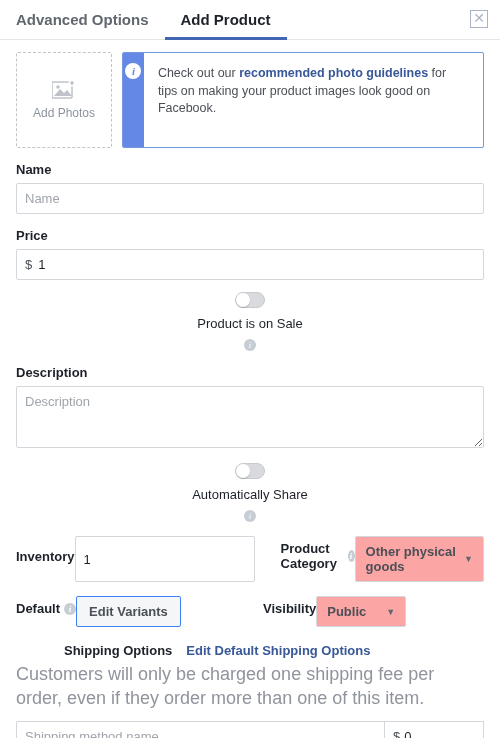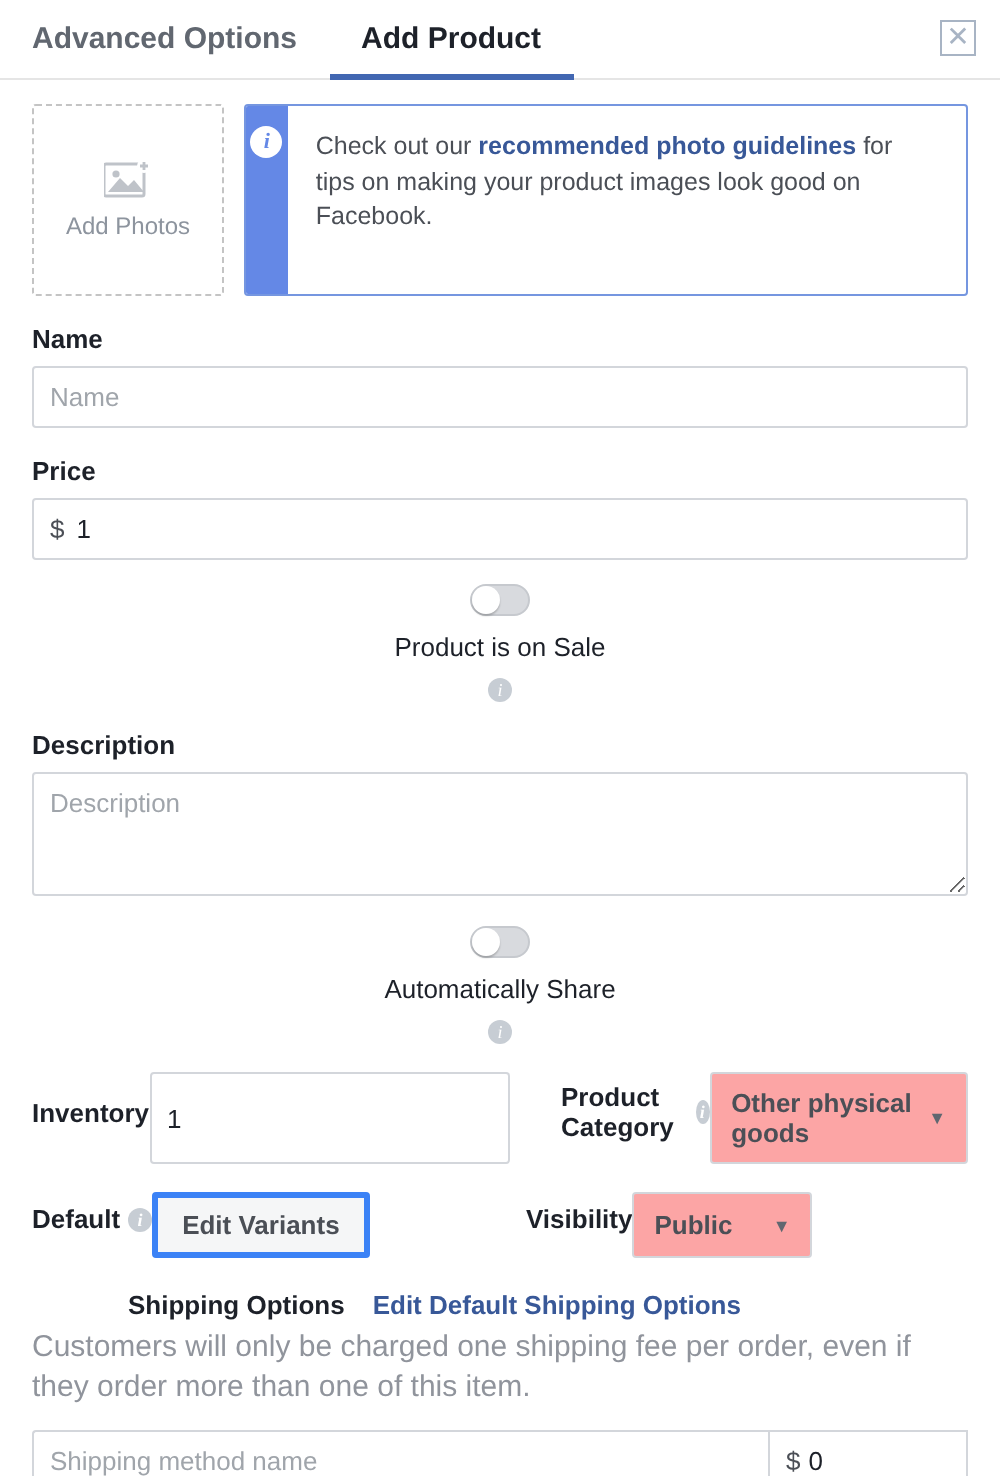--- a/index.html
+++ b/index.html
@@ -144,35 +144,35 @@
     justify-content:space-between;
     align-items:center;
     cursor:pointer;
     color:#4b4f56;
     font-weight:600;
     padding: 7px 10px;
   }
   .select-box.small { width: fit-content; min-width: 90px; }
   .caret { font-size: 9px; color:#606770; margin-left:8px;}
   .btn {
-    border:3px solid #3b82f6;
+    border:1px solid #3b82f6;
     background:#f5f6f7;
     color:#4b4f56;
     font-weight:700;
     font-size:13px;
     padding:6px 12px;
     border-radius:2px;
     cursor:pointer;
     font-family:inherit;
   }
   .btn.fit { width: fit-content; }
   .ship-head { display:flex; align-items:center; gap:14px; margin-top:16px;margin-left:48px; }
   .ship-head .title { font-weight:700; }
   .link { color:#385898; font-weight:600; cursor:pointer; }
-  .ship-desc { color:#90949c; font-size:15px; margin-top:4px; line-height:1.35; }
+  .ship-desc { color:#90949c; font-size:18px; margin-top:4px; line-height:1.35; }
   .ship-row { display:flex; gap:0; margin-top:10px; }
   .ship-row input:first-child { flex:1; border-right:none; border-top-right-radius:0; border-bottom-right-radius:0; }
   .ship-row .ship-price { width:100px; border-top-left-radius:0; border-bottom-left-radius:0; display:flex; align-items:center; border:1px solid #d3d6db; padding:0 8px;}
   .ship-row .ship-price span { color:#4b4f56; margin-right:4px; }
   .ship-row .ship-price input { border:none; padding:7px 0; width:100%; outline:none;}
 
   .add-ship { color:#385898; margin-top:12px; display:inline-block; cursor:pointer; font-size:13px; }
 
   .footer {
     border-top:1px solid #e5e5e5;

